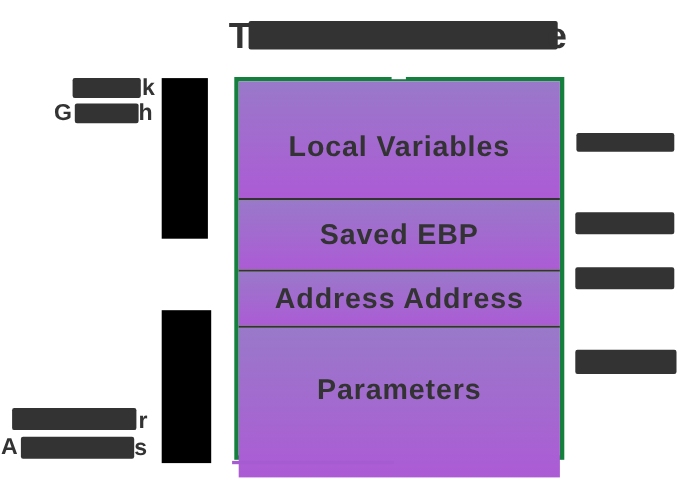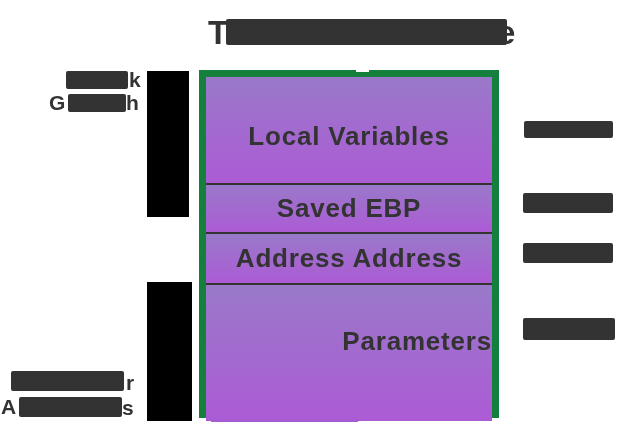--- a/index.html
+++ b/index.html
@@ -39,43 +39,43 @@
     font-size: 21px;
     font-weight: 700;
     color: #333333;
     line-height: 1;
     white-space: pre;
   }
 
   
   .stack-box {
     position: absolute;
-    left: 199px;
+    left: 213px;
     top: 70px;
     width: 300px;
     height: 348px;
-    border: 7px solid #15803d;
+    border: 4px solid #15803d;
     z-index: 1;
   }
   .stack-row {
     width: 100%;
     display: flex;
     align-items: center;
     justify-content: center;
     background: linear-gradient(180deg, #9979C9 0%, #AC5BD5 100%);
     color: #333333;
     font-weight: 700;
     font-size: 26px;
     letter-spacing: 0.8px;
   }
   .stack-row + .stack-row { border-top: 2px solid #333333; }
   .row-local  { height: 106px; padding-top: 12px; }
-  .row-ebp    { height: 49px; justify-content: center; }
+  .row-ebp    { height: 65px; justify-content: center; }
   .row-ret    { height: 51px; }
-  .row-params { height: 138px; padding-bottom: 24px; justify-content: flex-end; }
+  .row-params { height: 138px; padding-bottom: 24px; }
 
   
   .border-notch {
     position: absolute;
     left: 356px; top: 62px;
     width: 13px; height: 10px;
     background: #ffffff;
     z-index: 2;
   }
   .purple-strip {

